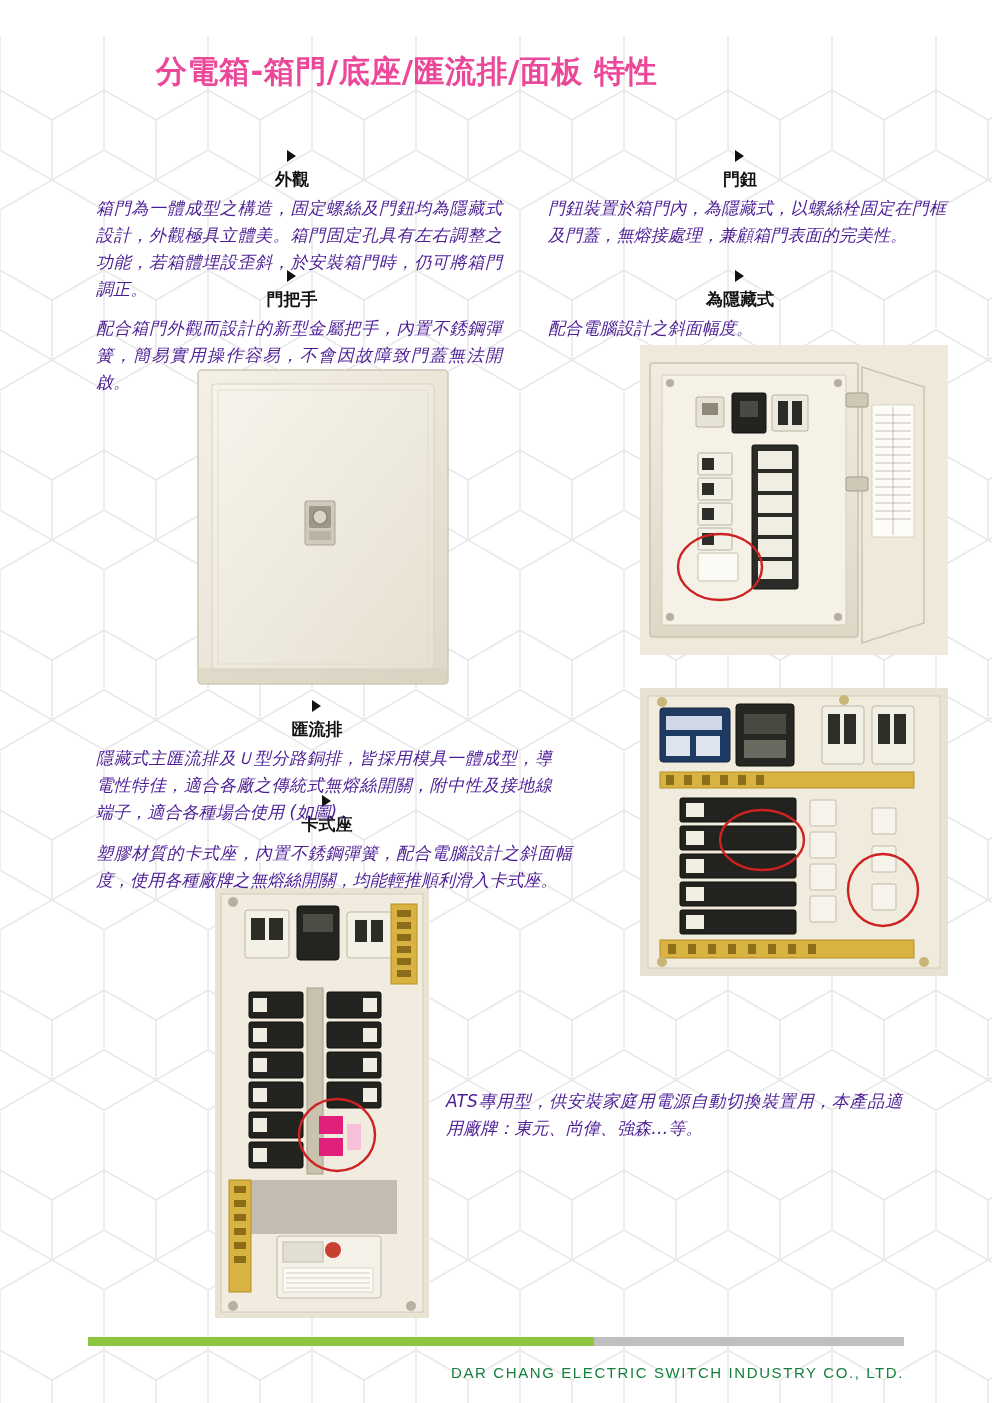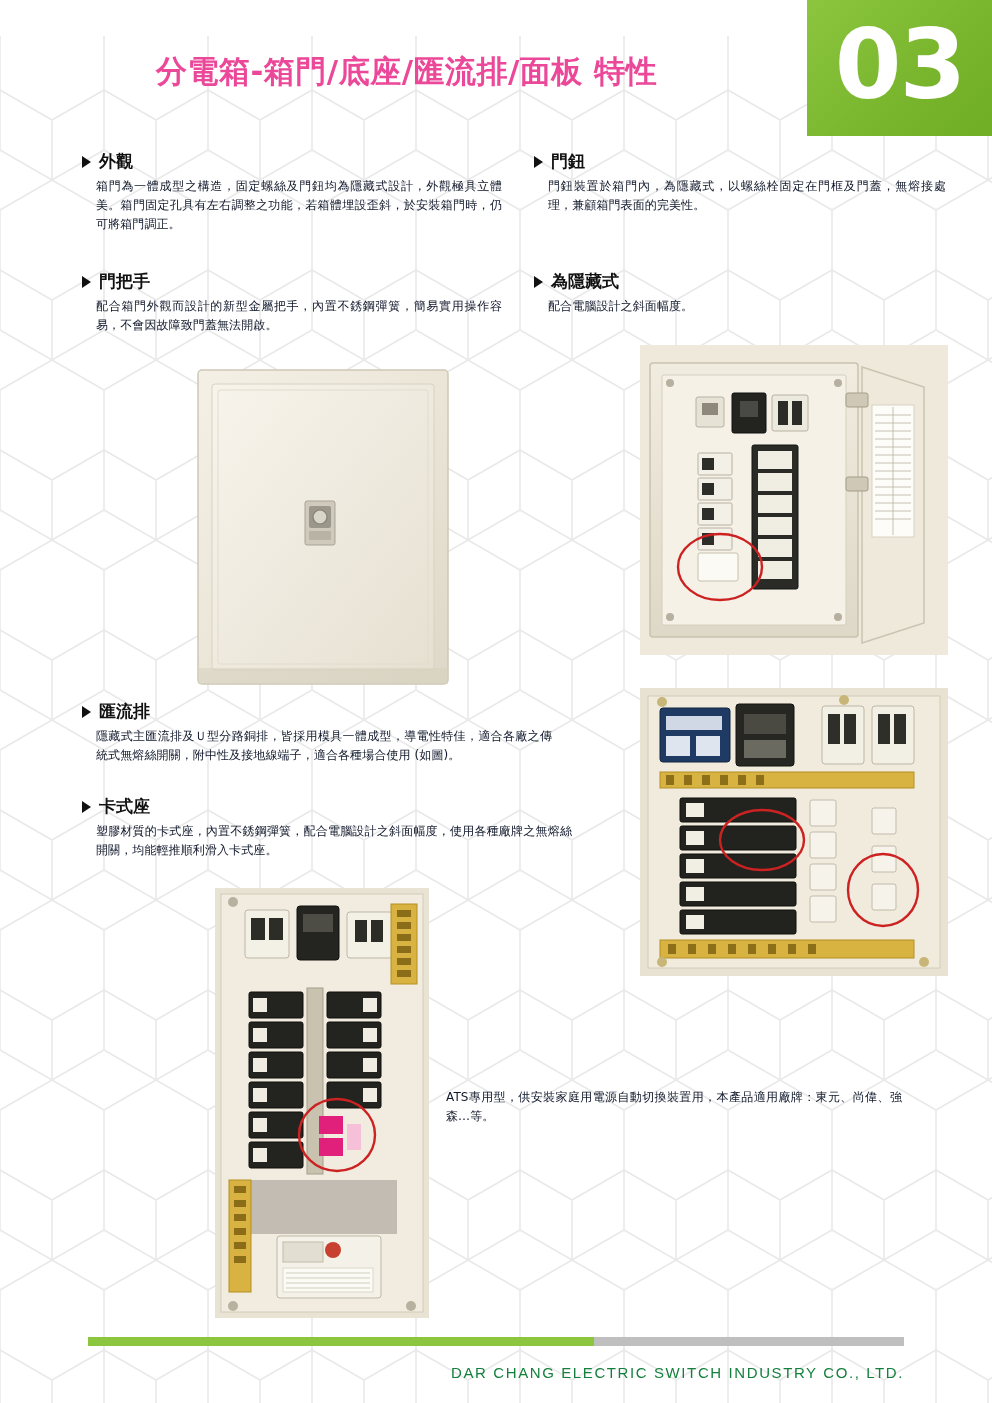--- a/index.html
+++ b/index.html
@@ -65,36 +65,38 @@
   
   .block { position: absolute; z-index: 3; }
   .block .head {
     display: flex;
     align-items: center;
     gap: 6px;
     font-size: 17px;
     font-weight: bold;
     color: #111111;
     margin-bottom: 4px;
+    flex-direction: column;
   }
   .tri {
     display: inline-block;
     width: 0; height: 0;
     border-left: 9px solid #111111;
     border-top: 6px solid transparent;
     border-bottom: 6px solid transparent;
     margin-right: 2px;
   }
   .block .body {
-    font-size: 12px;
+    font-size: 17px;
     line-height: 1.58;
-    color: #0f172a;
+    color: #4c1d95;
     letter-spacing: 0.1px;
     padding-left: 14px;
     text-align: justify;
+    font-style: italic;
   }
 
   
   .photo {
     position: absolute;
     z-index: 2;
     overflow: hidden;
     background: #efeadf;
   }
   .photo svg { display: block; }
@@ -134,23 +136,20 @@
         </pattern>
       </defs>
       <rect x="0" y="0" width="992" height="1403" fill="#ffffff"></rect>
       <rect x="0" y="0" width="992" height="1403" fill="url(#hexpat)"></rect>
       <rect x="0" y="0" width="992" height="36" fill="#ffffff"></rect>
     </svg>
   </div>
 
   <div class="header">
     <div class="title">分電箱-箱門/底座/匯流排/面板  特性</div>
-    <div class="corner-badge">
-      <span class="num">03</span>
-    </div>
   </div>
 
   <div class="block" style="left:82px; top:150px; width:420px;">
     <div class="head">
       <span class="tri"></span>
       <span>外觀</span>
     </div>
     <div class="body">箱門為一體成型之構造，固定螺絲及門鈕均為隱藏式設計，外觀極具立體美。箱門固定孔具有左右調整之功能，若箱體埋設歪斜，於安裝箱門時，仍可將箱門調正。</div>
   </div>
 

